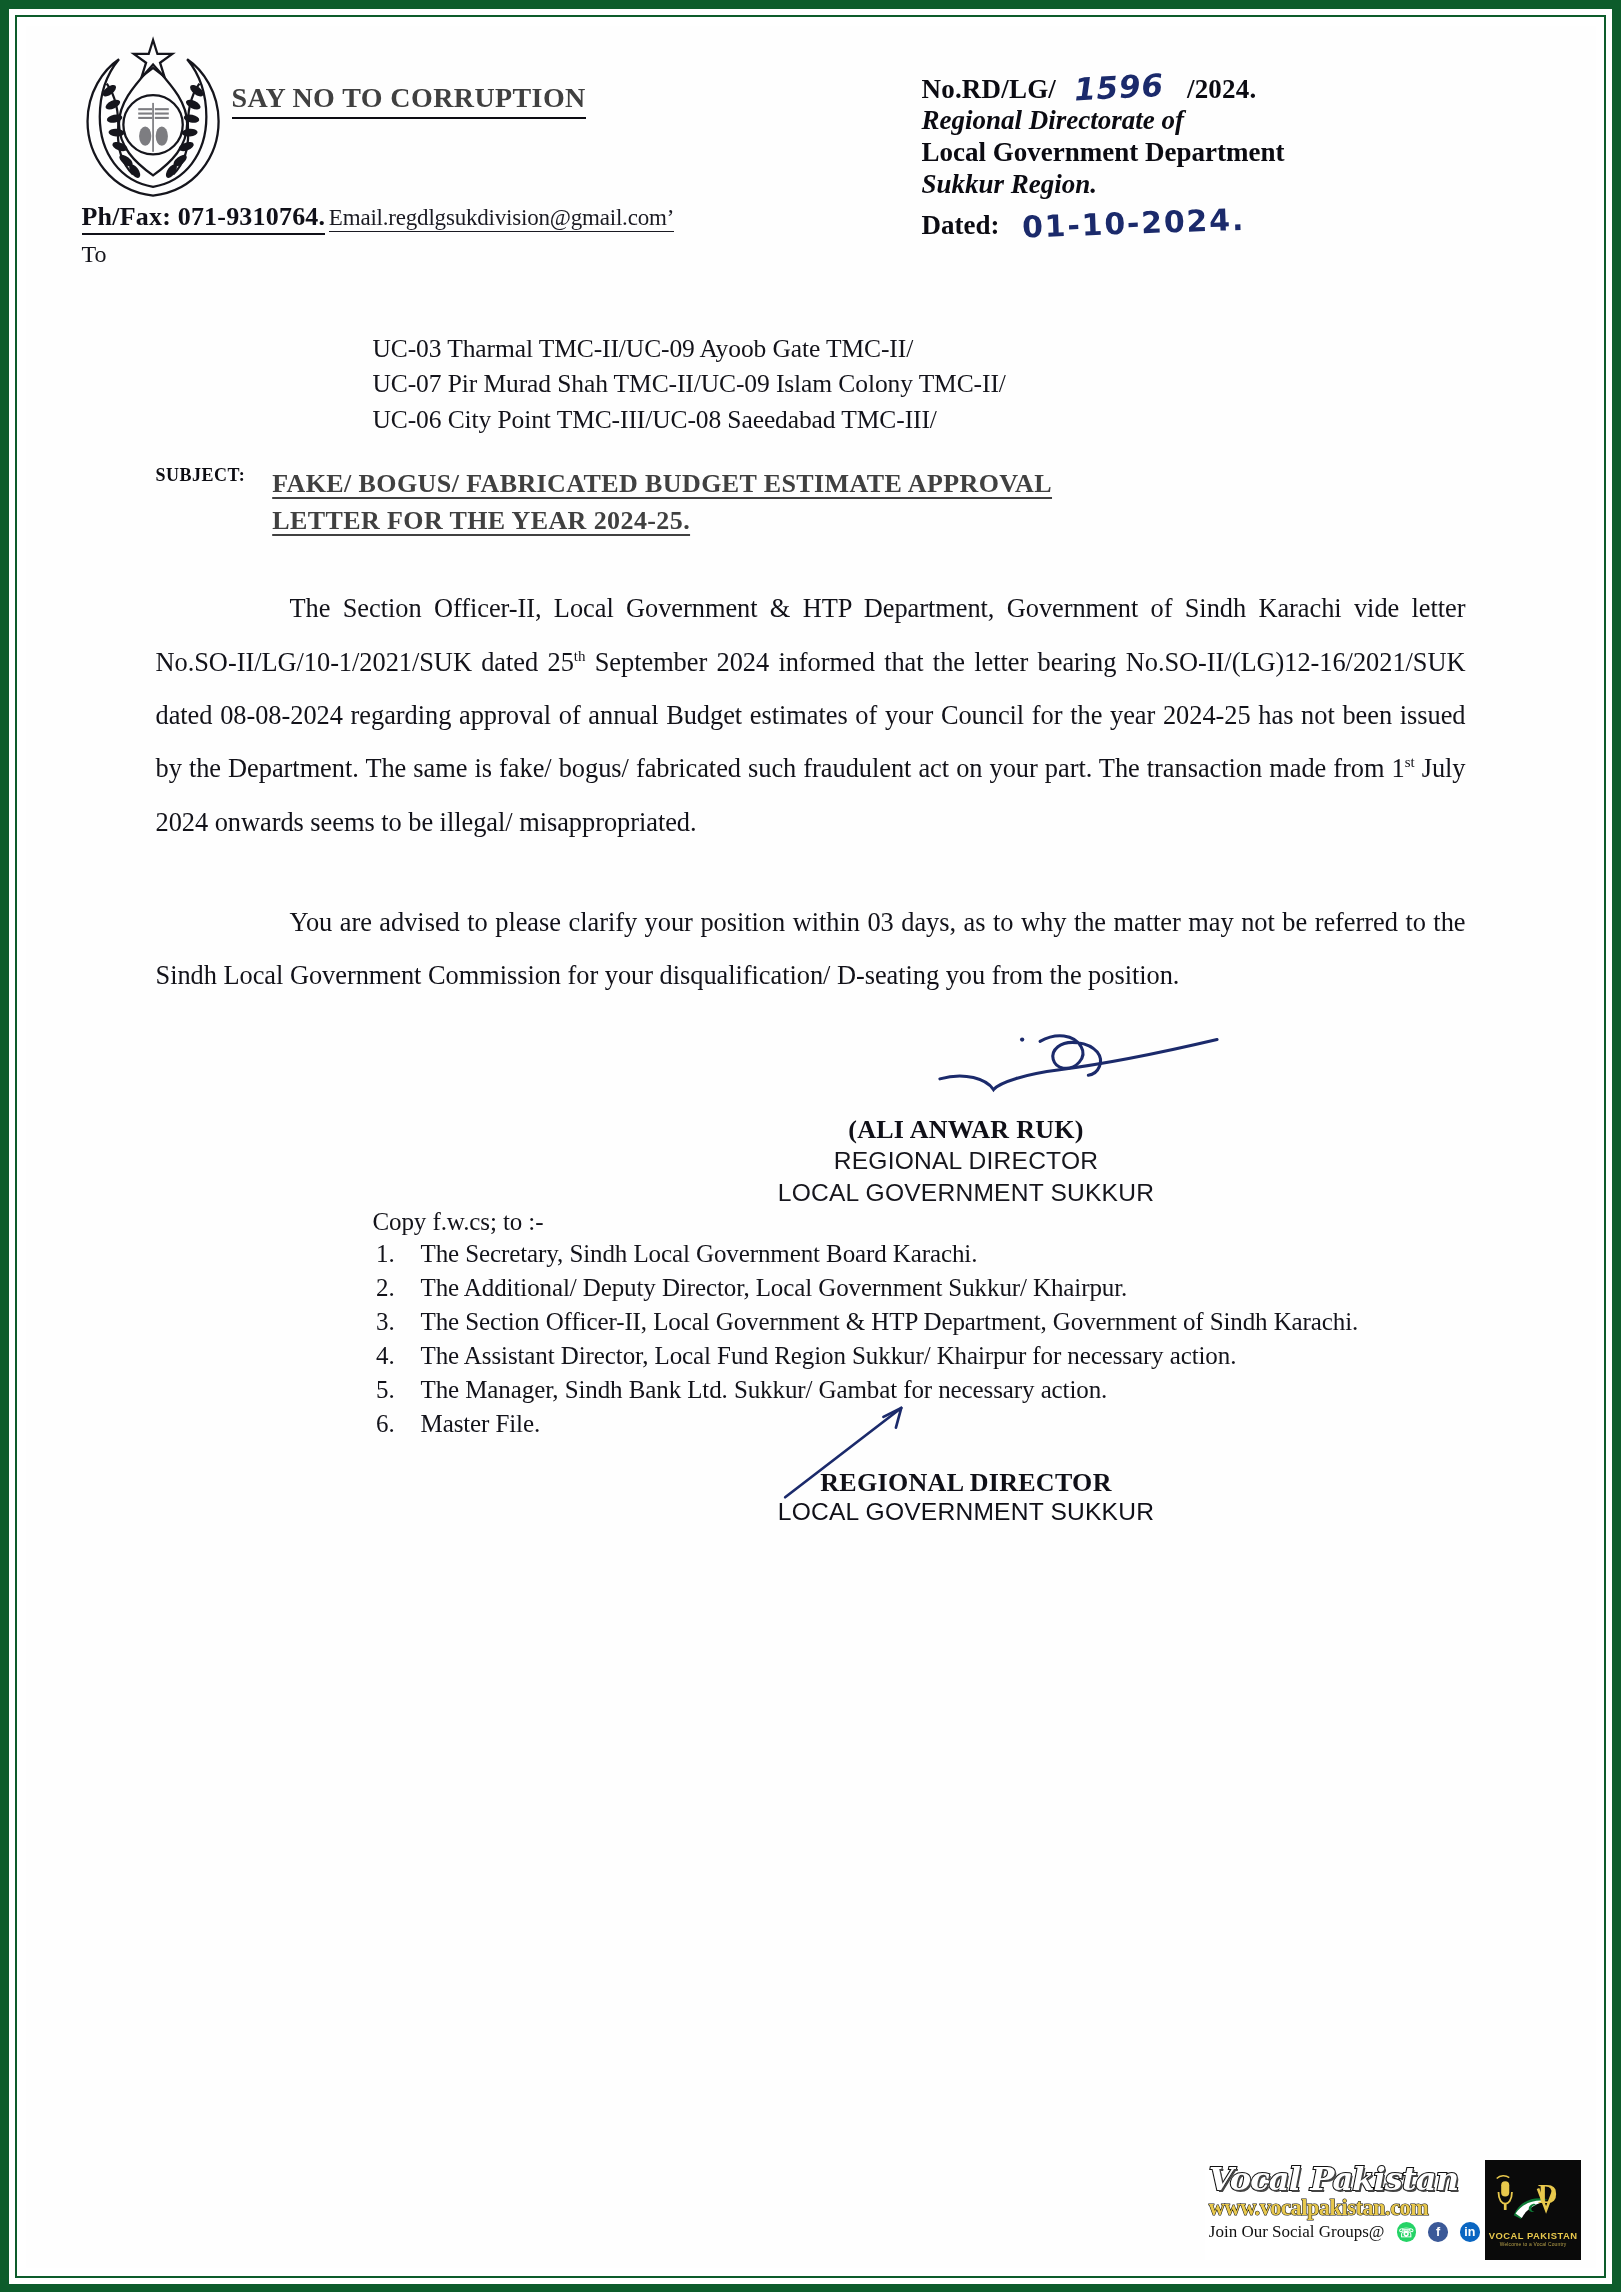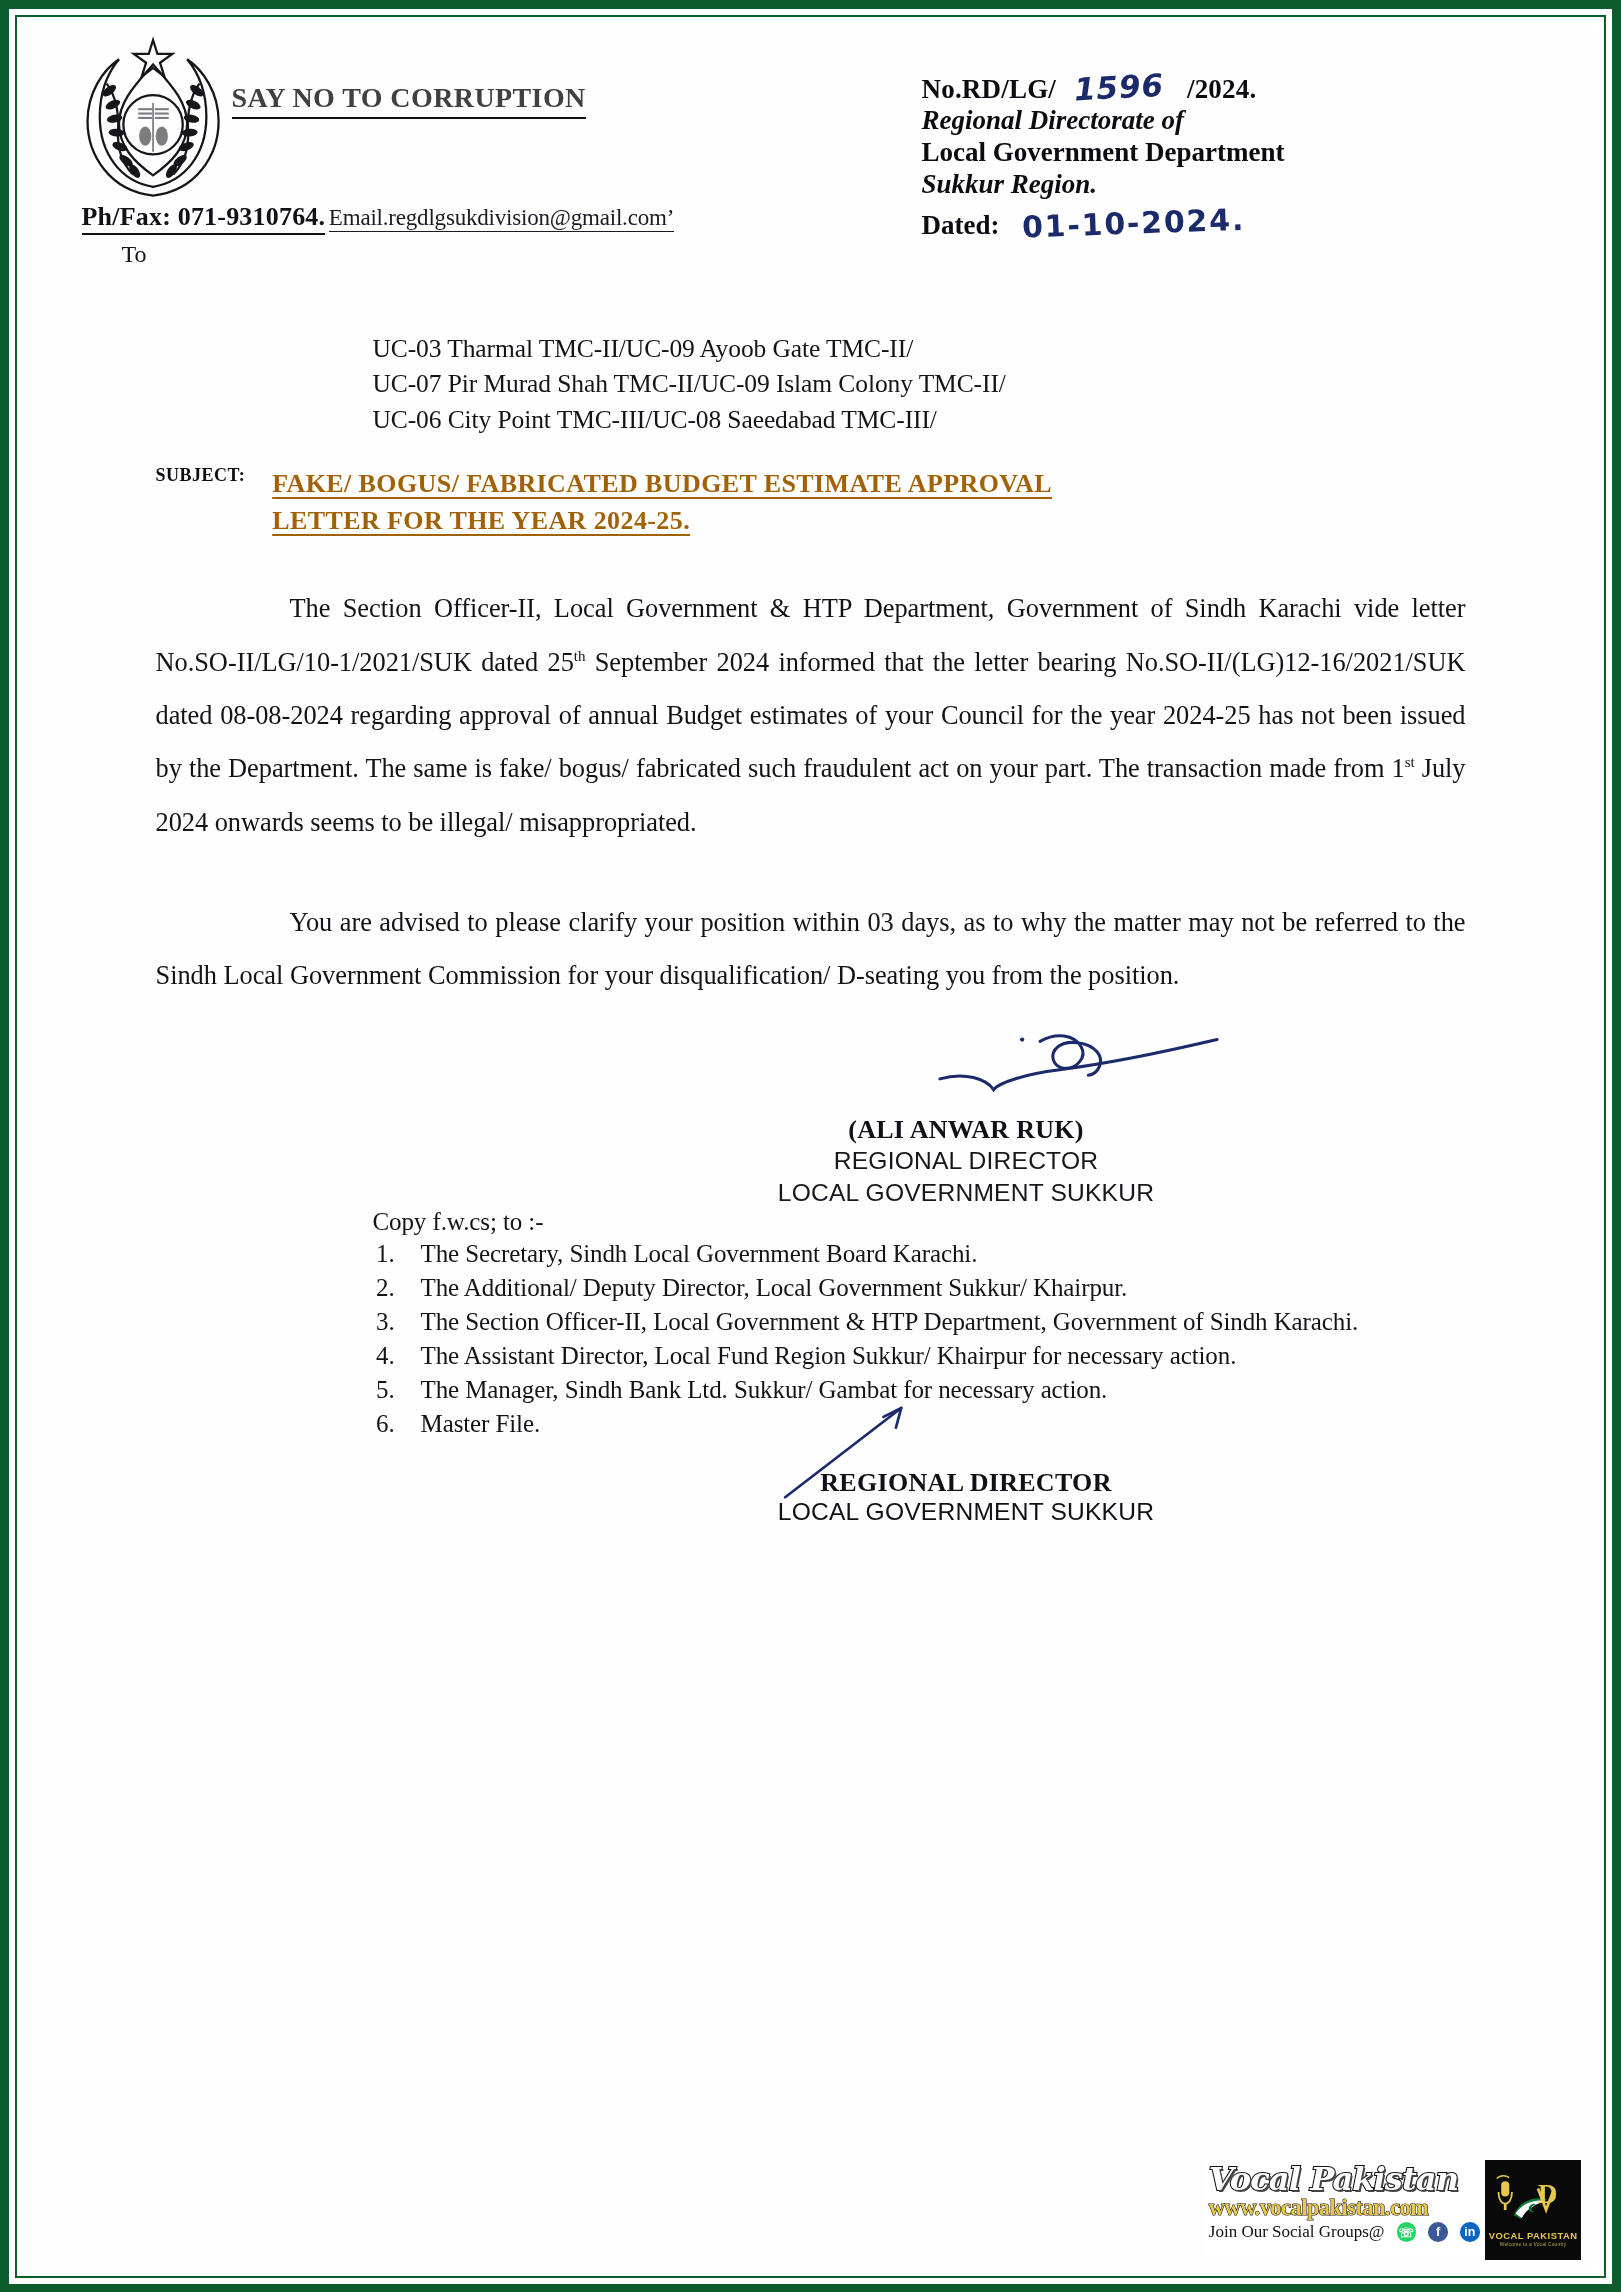--- a/index.html
+++ b/index.html
@@ -56,21 +56,21 @@
     border-bottom: 2.2px solid #101018;
     display: inline-block; padding-bottom: 0.9px;
     letter-spacing: 0.2px;
   }
   .email {
     font-size: 23px; color: #1a1a22; margin-top: 3.6px;
     border-bottom: 1.8px solid #1a1a22;
     display: inline-block; padding-bottom: 0px;
     letter-spacing: -0.2px;
   }
-  .to-label { font-size: 24px; color: #15151c; margin-top: 6.3px; margin-left: 40px; }
+  .to-label { font-size: 24px; color: #15151c; margin-top: 6.3px; }
 
   .ref-block {
     position: absolute; left: 896px; top: 43px;
     font-family: "Liberation Serif", serif;
     color: #0b0b12;
   }
   .ref-line { font-size: 27px; font-weight: bold; white-space: nowrap; letter-spacing: 0.2px; }
   .ref-line .hand {
     font-family: "DejaVu Sans", sans-serif;
     color: #1b2a6b; font-weight: bold; font-size: 31px;
@@ -100,21 +100,21 @@
   .subject-row {
     display: flex; margin: 27px 0 0 130px; width: 1397px;
     align-items: flex-start;
   }
   .subject-label {
     font-weight: bold; font-size: 18px; letter-spacing: 0.5px;
     color: #0c0c12; white-space: nowrap; padding-top: 0.9px;
   }
   .subject-text {
     font-weight: bold; font-size: 26px; letter-spacing: 0.4px;
-    color: #a16207; margin-left: 27px; width: 1245px;
+    color: #404040; margin-left: 27px; width: 1245px;
     text-align: justify; line-height: 1.44;
     text-decoration: underline;
     text-underline-offset: 4.5px;
     text-decoration-thickness: 2.2px;
   }
   .subject-text .l2 { display: block; }
 
   
   .body-wrap { margin: 43px 130px 0 130px; }
   .para {

